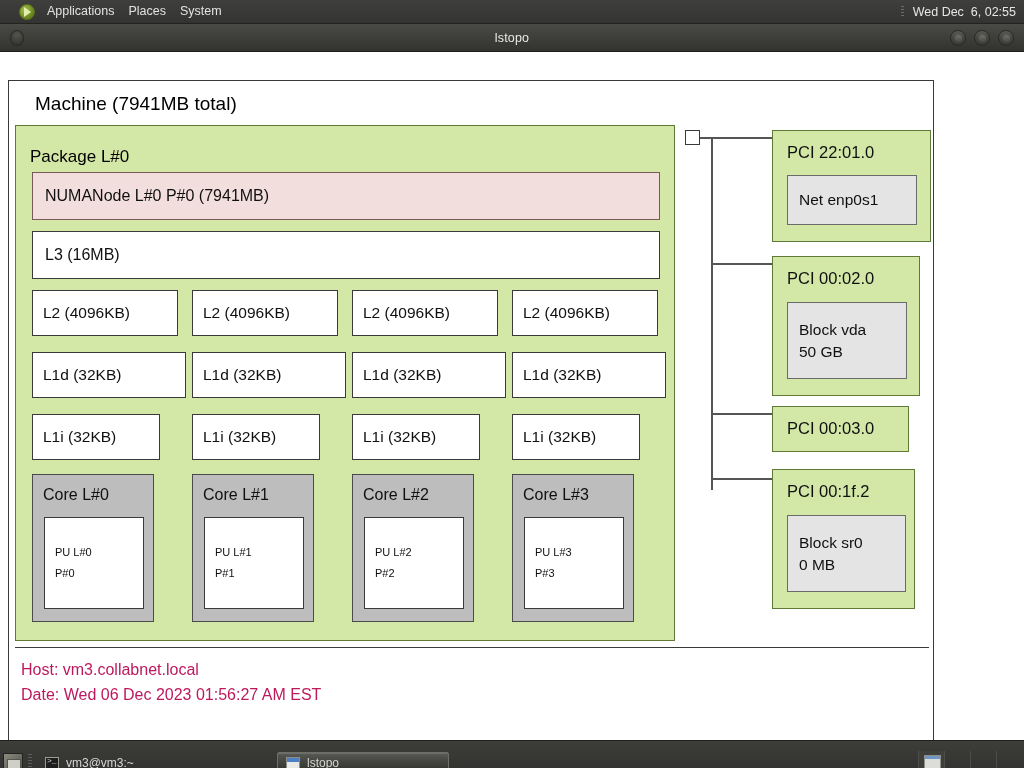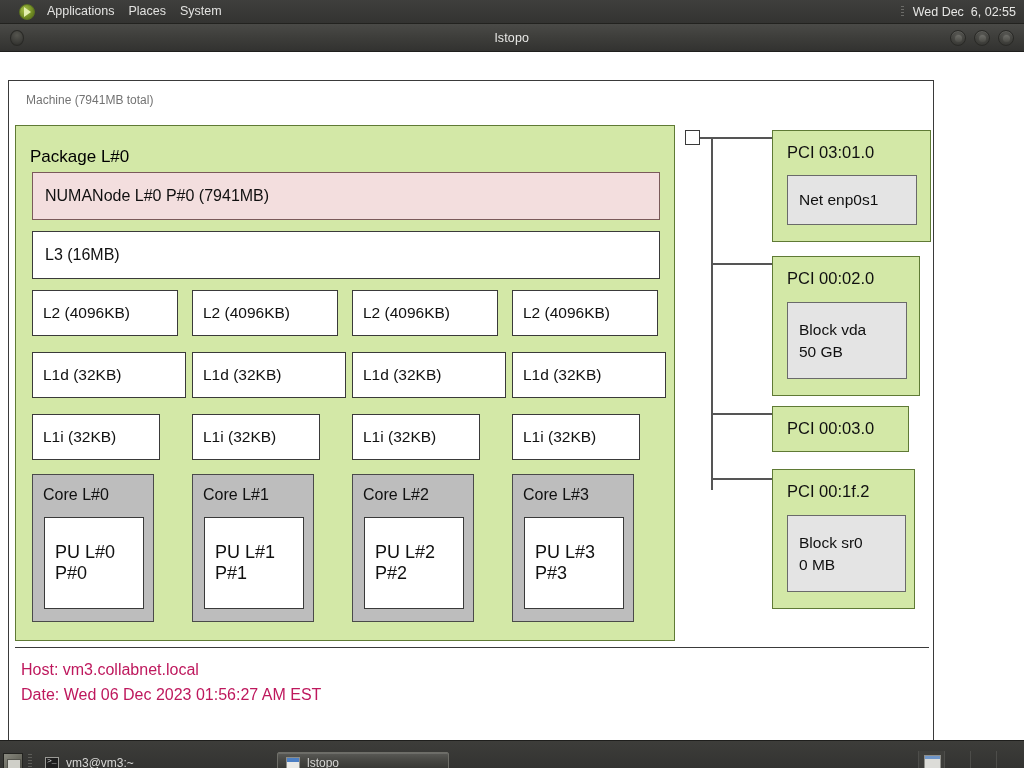--- a/index.html
+++ b/index.html
@@ -88,22 +88,22 @@
   #canvas {
     position: absolute; left: 0; top: 28px; width: 1024px; height: 680px;
     background: #ffffff;
   }
   
   #machine-box {
     position: absolute; left: 8px; top: 28px; width: 926px; height: 676px;
     border: 1px solid #3a3a3a; background: #ffffff;
   }
   #machine-label {
-    position: absolute; left: 17px; top: 12px;
-    font-size: 12px; color: #737373;
+    position: absolute; left: 26px; top: 12px;
+    font-size: 19px; color: #000000;
   }
 
   
   #package-box {
     position: absolute; left: 6px; top: 44px; width: 660px; height: 516px;
     background: #d3e8a7; border: 1px solid #5f7a35;
   }
   #package-label {
     position: absolute; left: 14px; top: 10px; font-size: 17px; color: #000000; margin-top: 11px;
   }
@@ -157,21 +157,21 @@
   .core-label {
     position: absolute; left: 10px; top: 11px; font-size: 16px; color: #101010;
     white-space: nowrap;
   }
   .pu-box {
     position: absolute; left: 11px; top: 42px; width: 100px; height: 92px;
     background: #ffffff; border: 1px solid #3a3a3a;
   }
   .pu-box span {
     position: absolute; left: 10px; top: 50%; transform: translateY(-50%);
-    font-size: 18px; color: #101010; line-height: 21px; white-space: pre-line;
+    font-size: 11px; color: #101010; line-height: 21px; white-space: pre-line;
   }
 
   
   #pci-tree { position: absolute; left: 672px; top: 44px; width: 250px; height: 520px; }
   #bridge-square {
     position: absolute; left: 4px; top: 5px; width: 15px; height: 15px;
     background: #ffffff; border: 1px solid #3a3a3a;
   }
   .tree-line { position: absolute; background: #555555; }
   #trunk { left: 30px; top: 12px; width: 1.5px; height: 353px; }
@@ -399,21 +399,21 @@
       <div id="pci-tree">
         <div id="bridge-square"></div>
         <div class="tree-line" id="trunk"></div>
 
         <div class="branch" style="top:12px; width:72px;"></div>
         <div class="branch" style="top:138px; left:30px; width:61px;"></div>
         <div class="branch" style="top:288px; left:30px; width:61px;"></div>
         <div class="branch" style="top:353px; left:30px; width:61px;"></div>
 
         <div class="pci-box" style="left:91px; top:5px; width:159px; height:112px;">
-          <div class="pci-label">PCI 03:01.0</div>
+          <div class="pci-label">PCI 22:01.0</div>
           <div class="pci-child" style="left:14px; top:44px; width:130px; height:50px;">
             <span>Net enp0s1</span>
           </div>
         </div>
 
         <div class="pci-box" style="left:91px; top:131px; width:148px; height:140px;">
           <div class="pci-label">PCI 00:02.0</div>
           <div class="pci-child" style="left:14px; top:45px; width:120px; height:77px;">
             <span>Block vda
 50 GB</span>

